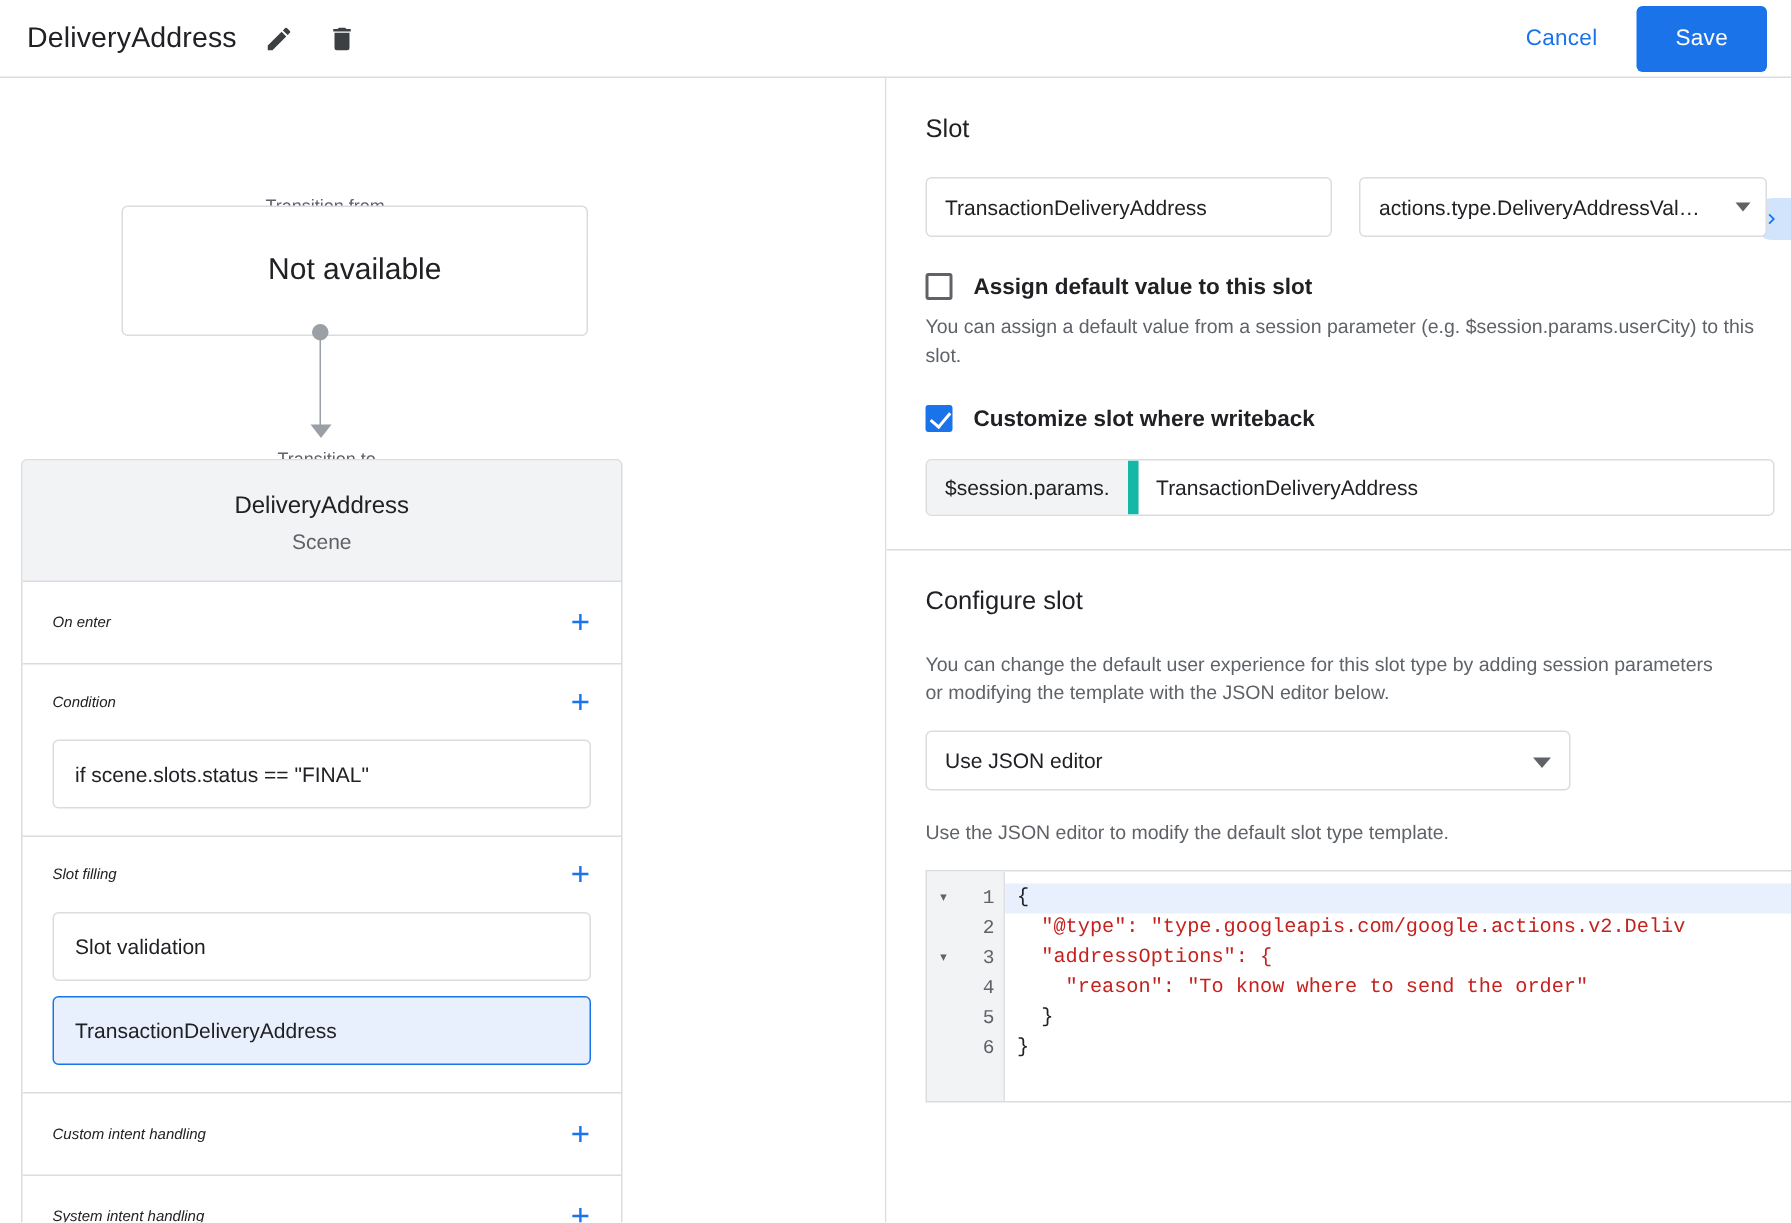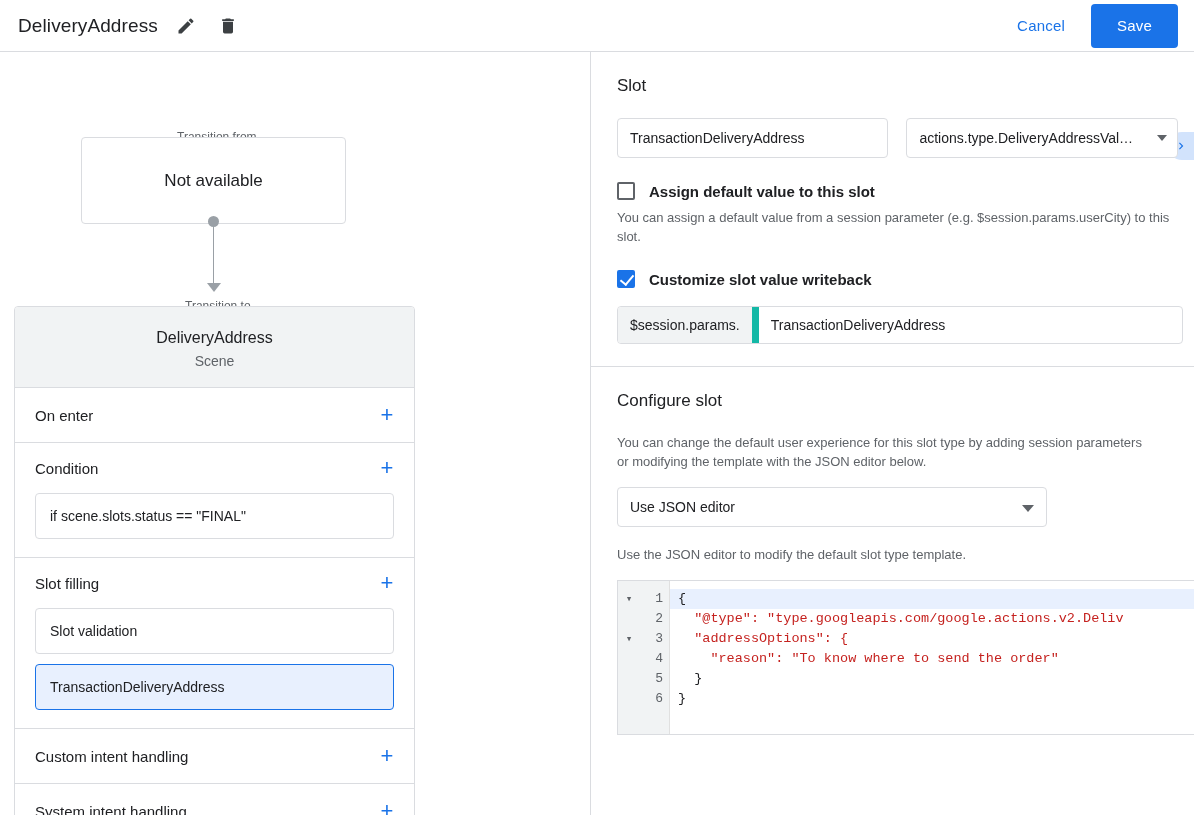--- a/index.html
+++ b/index.html
@@ -59,23 +59,23 @@
   
   .node-label {
     position:absolute; font-size:12px; color:#5f6368;
     background:#fff; padding:0 5px;
   }
   .card-outline {
     position:absolute; border:1px solid #dadce0; border-radius:4px;
     background:#fff;
   }
   .node-from {
-    left:81px; top:85px; width:265px; height:87px;
+    left:81px; top:85px; width:311px; height:87px;
     display:flex; align-items:center; justify-content:center;
-    font-size:17px; color:#202124;
+    font-size:20px; color:#202124;
   }
   .label-from { left:172px; top:78px; }
   .arrow-line {
     position:absolute; left:213px; top:172px; width:1px; height:62px;
     background:#9aa0a6;
   }
   .arrow-dot {
     position:absolute; left:208px; top:164px; width:11px; height:11px;
     border-radius:50%; background:#9aa0a6;
   }
@@ -97,21 +97,21 @@
   }
   .scene-head .t1 { font-size:16px; color:#202124; }
   .scene-head .t2 { font-size:14px; color:#5f6368; margin-top:6px; }
 
   .sec-row {
     display:flex; align-items:center; justify-content:space-between;
     padding:18px 16px 18px 20px;
     border-bottom:1px solid #dadce0;
   }
   .sec-row.last { border-bottom:none; }
-  .sec-title { font-size:15px; color:#202124; }
+  .sec-title { font-size:10px; color:#202124;font-style:italic; }
   .plus {
     color:#1a73e8; font-size:22px; line-height:18px; cursor:pointer;
     width:22px; text-align:center; font-weight:400;
   }
   .sec-block { border-bottom:1px solid #dadce0; }
   .sec-head {
     display:flex; align-items:center; justify-content:space-between;
     padding:16px 16px 8px 20px;
   }
   .inner-item {
@@ -320,21 +320,21 @@
       </div>
 
       <div class="cb-row">
         <div class="cbox"></div>
         <div class="cb-label">Assign default value to this slot</div>
       </div>
       <div class="helper">You can assign a default value from a session parameter (e.g. $session.params.userCity) to this slot.</div>
 
       <div class="cb-row">
         <div class="cbox checked"></div>
-        <div class="cb-label">Customize slot value writeback</div>
+        <div class="cb-label">Customize slot where writeback</div>
       </div>
 
       <div class="writeback">
         <div class="wb-prefix">$session.params.</div>
         <div class="wb-val">TransactionDeliveryAddress</div>
       </div>
 
       <div class="rp-divider"></div>
     </div>
 

